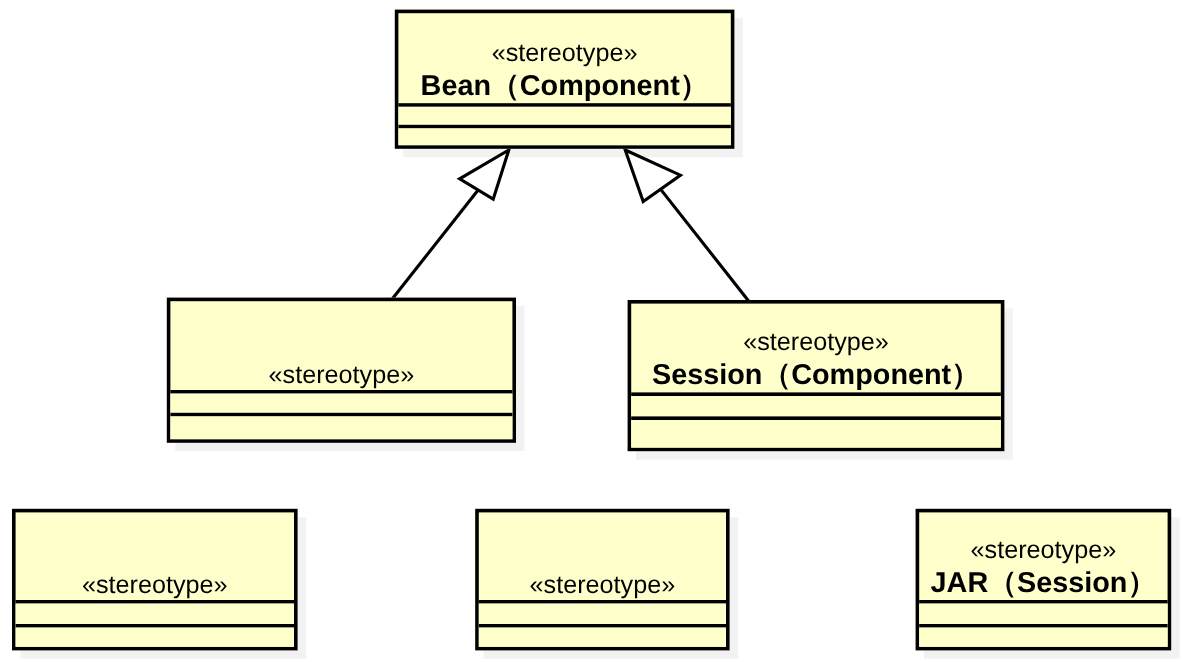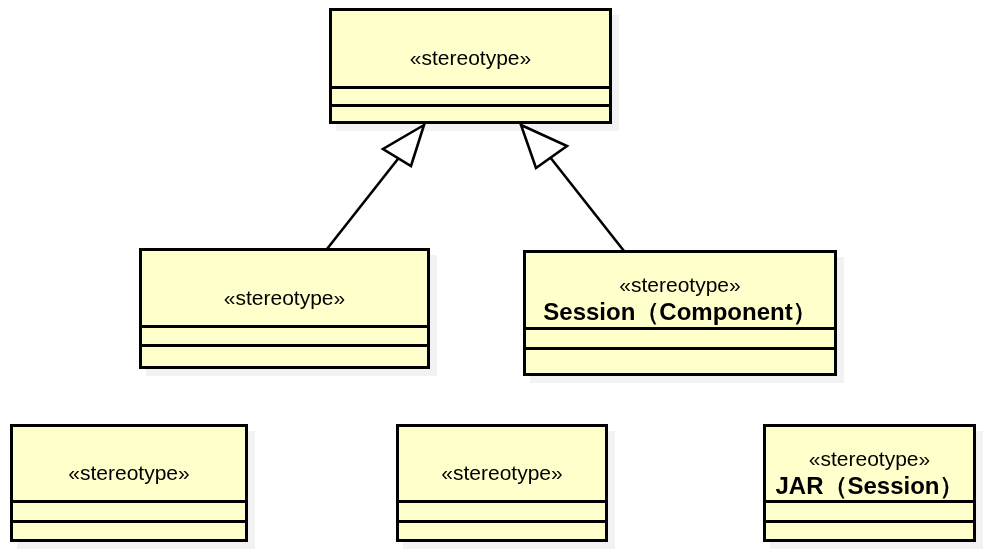--- a/index.html
+++ b/index.html
@@ -31,21 +31,21 @@
     box-sizing: border-box;
     background: #f2f2f2;
     z-index: 1;
   }
   .uml-header {
     box-sizing: border-box;
     flex: 0 0 auto;
     display: flex;
     flex-direction: column;
     align-items: center;
-    justify-content: center;
+    justify-content: flex-end;
     padding-top: 18px;
     border-bottom: 3px solid #000000;
   }
   .stereotype-label {
     font-size: 21px;
     font-weight: 400;
     color: #000000;
     line-height: 25px;
     letter-spacing: 0px;
     white-space: nowrap;
@@ -91,20 +91,21 @@
     <g>
       <line x1="624" y1="251" x2="546" y2="152" stroke="#000000" stroke-width="2.6"></line>
       <polygon points="521,125 567,146 536,168" fill="#ffffff" stroke="#000000" stroke-width="2.6" stroke-linejoin="miter"></polygon>
     </g>
   </svg>
 
   <div class="uml-shadow" style="left:336px; top:15px; width:283px; height:116px;"></div>
   <div class="uml-box" style="left:329px; top:8px; width:283px; height:116px;">
     <div class="uml-header" style="height:78px;">
       <span class="stereotype-label">«stereotype»</span>
+      <span class="class-name">Bean（Component）</span>
     </div>
     <div class="uml-compartment with-rule" style="height:18px;"></div>
     <div class="uml-compartment" style="flex:1 1 auto;"></div>
   </div>
 
   <div class="uml-shadow" style="left:146px; top:255px; width:291px; height:121px;"></div>
   <div class="uml-box" style="left:139px; top:248px; width:291px; height:121px;">
     <div class="uml-header" style="height:77px;">
       <span class="stereotype-label">«stereotype»</span>
     </div>

